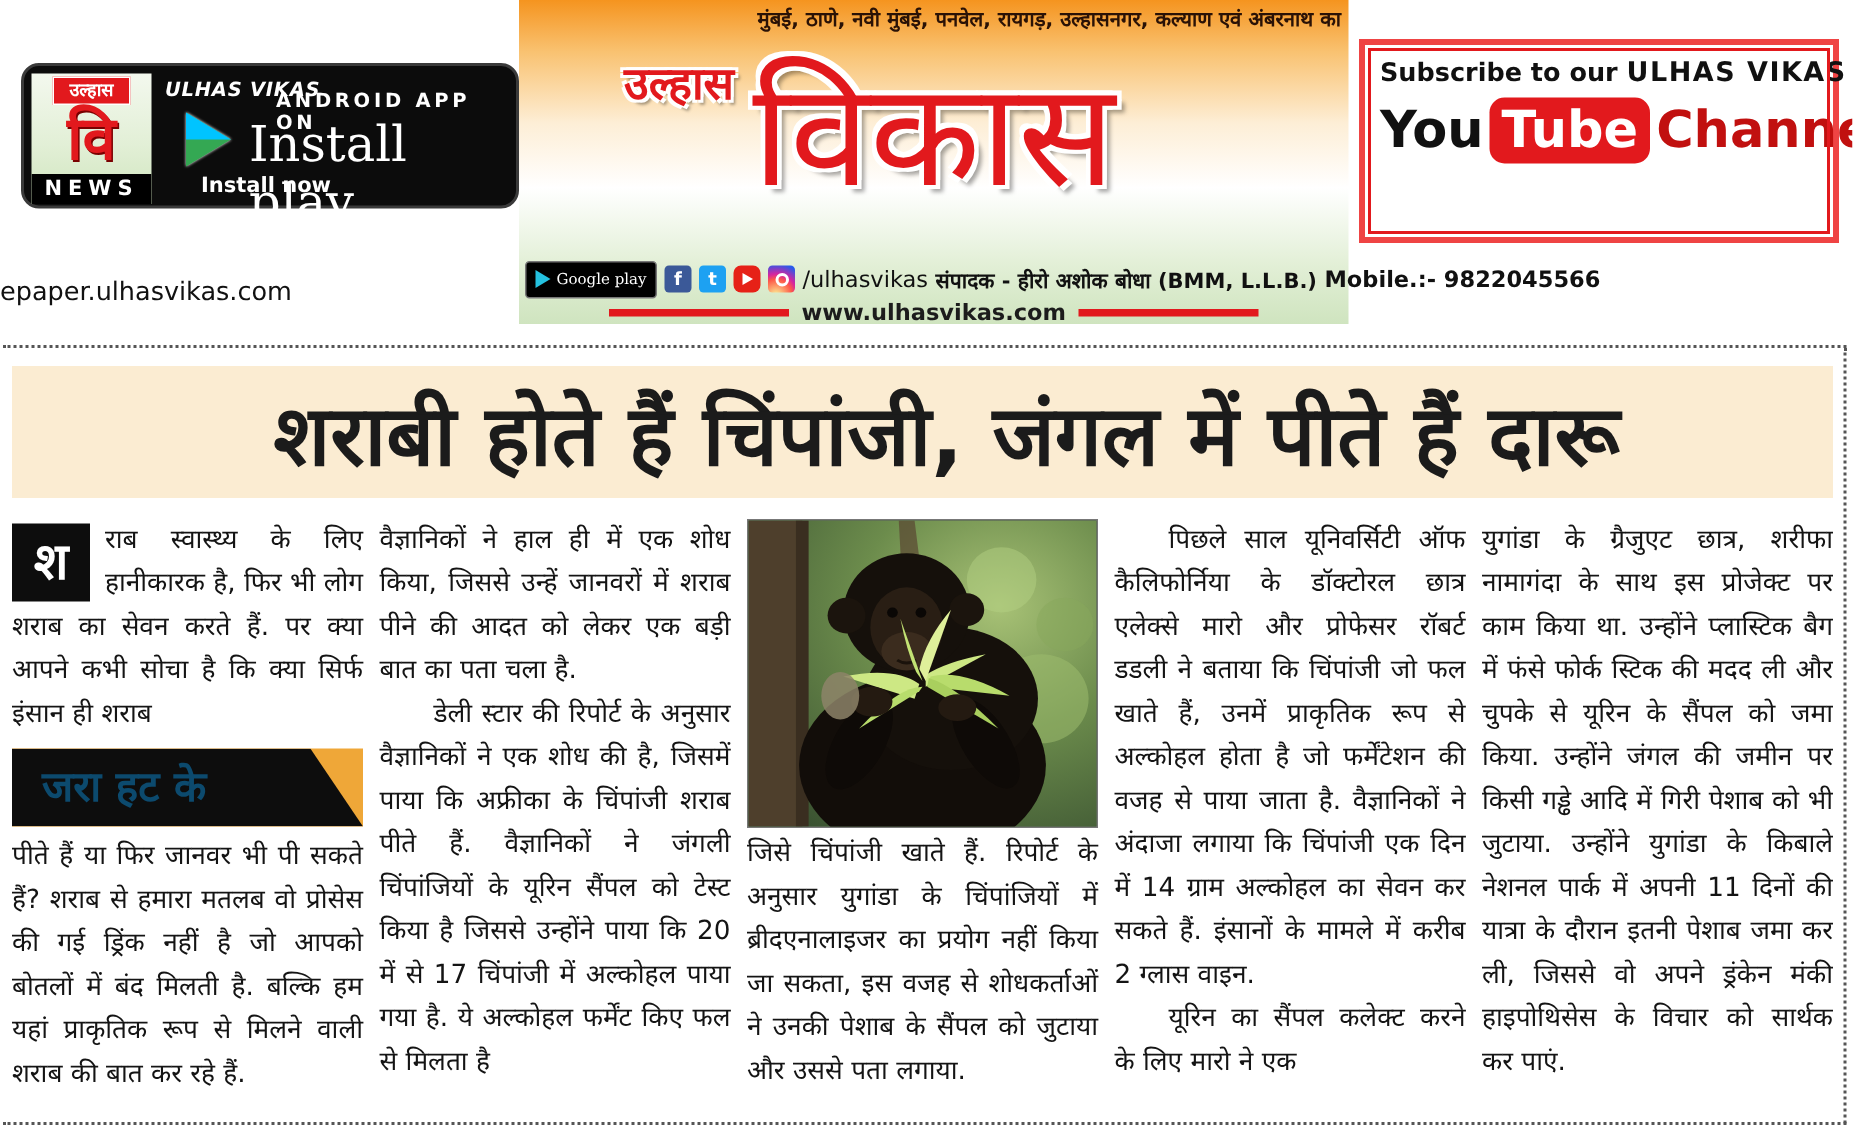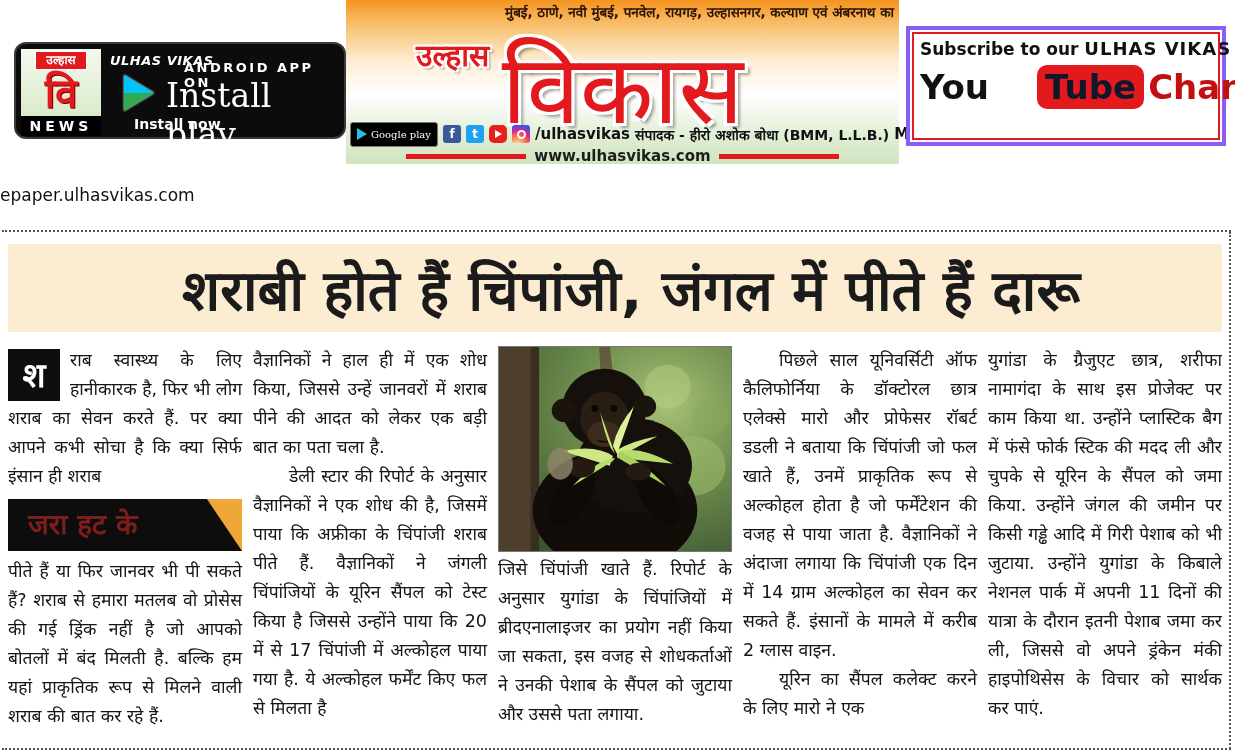--- a/index.html
+++ b/index.html
@@ -19,56 +19,56 @@
   .lb-android { position:absolute; left:168px; top:16px; color:#fff; font-size:13px; font-weight:bold; letter-spacing:2.5px; }
   .lb-tri { position:absolute; left:108px; top:31px;
     width:0; height:0; border-top:18px solid transparent; border-bottom:18px solid transparent; border-left:30px solid #34a853;
     filter:drop-shadow(0 0 1px #fff); }
   .lb-tri:before { content:""; position:absolute; left:-30px; top:-18px; width:0; height:0;
     border-top:18px solid transparent; border-bottom:0 solid transparent; border-left:30px solid #00c4ff; }
   .lb-google { position:absolute; left:150px; top:32px; color:#fff; font-size:33px; font-family:"DejaVu Serif", serif; }
   .lb-google .play { font-weight:normal; }
   .lb-install { position:absolute; left:118px; top:72px; color:#fff; font-size:14px; font-weight:bold; }
 
-  .masthead { position:absolute; left:346px; top:0; width:553px; height:164px;
+  .masthead { position:absolute; left:346px; top:0; width:553px; height:216px;
     background:linear-gradient(180deg,#f5941f 0%,#f9c271 16%,#fdeed6 38%,#ffffff 58%,#e2efd6 82%,#cfe4bf 100%); }
   .mh-region { position:absolute; top:3px; right:5px; font-size:13.5px; font-weight:bold; color:#2a1206; }
   .mh-tagline { position:absolute; top:21px; right:12px; font-size:26px; font-weight:bold; color:#140a03; }
   .mh-title-small { position:absolute; top:34px; left:70px; font-size:30px; font-weight:bold; color:#e2191d;
     text-shadow:-2px -2px 0 #fff,2px -2px 0 #fff,-2px 2px 0 #fff,2px 2px 0 #fff,3px 3px 2px rgba(0,0,0,.35); }
   .mh-title-large { position:absolute; top:40px; left:0; width:100%; text-align:center; font-size:96px; line-height:100px;
     font-weight:normal; color:#e2191d;
     text-shadow:-3px -3px 0 #fff,3px -3px 0 #fff,-3px 3px 0 #fff,3px 3px 0 #fff,5px 5px 3px rgba(0,0,0,.35); }
   .mh-bottom { position:absolute; left:4px; right:4px; bottom:17px; height:26px; display:flex; align-items:center; gap:5px; }
   .mini-play { width:88px; height:25px; background:#000; border:1px solid #777; border-radius:3px; color:#fff;
     display:flex; align-items:center; justify-content:center; gap:4px; font-size:10px; font-family:"DejaVu Serif", serif; flex:none; }
   .mini-tri { width:0; height:0; border-top:6px solid transparent; border-bottom:6px solid transparent; border-left:10px solid #24c1e0; }
   .soc { width:18px; height:18px; border-radius:3px; color:#fff; font-size:12px; font-weight:bold;
     display:flex; align-items:center; justify-content:center; flex:none; }
   .soc-fb { background:#3b5998; }
   .soc-tw { background:#1da1f2; }
   .soc-yt { background:#e62117; border-radius:5px; }
   .soc-yt .t { width:0; height:0; border-top:4px solid transparent; border-bottom:4px solid transparent; border-left:7px solid #fff; }
   .soc-ig { background:radial-gradient(circle at 30% 110%,#fdf497 0%,#fd5949 45%,#d6249f 60%,#285aeb 90%); }
   .soc-ig .c { width:9px; height:9px; border:2px solid #fff; border-radius:50%; }
-  .mh-handle { font-size:15px; font-weight:bold; color:#111; white-space:nowrap; }
+  .mh-handle { font-size:15px; font-weight:normal; color:#111; white-space:nowrap; }
   .mh-editor { font-size:14px; font-weight:bold; color:#111; white-space:nowrap; }
   .mh-mobile { margin-left:auto; font-size:15px; font-weight:bold; color:#111; white-space:nowrap;text-align:center; }
   .mh-site { position:absolute; left:0; right:0; bottom:0; height:16px; display:flex; align-items:center; justify-content:center; gap:8px;
     font-size:15px; font-weight:bold; color:#1c1c1c; }
   .site-bar { height:5px; width:120px; background:#e2191d; flex:none; }
 
-  .right-badge { position:absolute; left:906px; top:26px; width:320px; height:120px;
-    background:#fff; border:4px solid #8b5cf6; outline:2px solid #e2191d; outline-offset:-8px; display:flex; }
+  .right-badge { position:absolute; left:906px; top:26px; width:320px; height:136px;
+    background:#fff; border:4px solid #ef4444; outline:2px solid #e2191d; outline-offset:-8px; display:flex; }
   .rb-main { flex:1; padding:8px 4px 4px 10px; }
   .rb-line1 { font-size:17px; font-weight:bold; color:#111; white-space:nowrap; }
   .rb-line1 .uv { font-size:18px; letter-spacing:1px; }
   .rb-line2 { margin-top:6px; display:flex; align-items:center; gap:4px; }
   .rb-you { font-size:34px; font-weight:bold; color:#111; }
-  .rb-tube { font-size:34px; font-weight:bold; color:#0f172a; background:#e2191d; border-radius:10px; padding:0 8px; line-height:44px;margin-left:44px; }
+  .rb-tube { font-size:34px; font-weight:bold; color:#ffffff; background:#e2191d; border-radius:10px; padding:0 8px; line-height:44px; }
   .rb-channel { font-size:34px; font-weight:bold; color:#c1100f; }
 
   .epaper-info { position:absolute; top:185px; left:0; width:100%; text-align:left; color:#111; }
   .ep-url { font-size:17px; line-height:21px; }
   .ep-date { font-size:17px; line-height:21px; }
 
   .dotted-top { position:absolute; top:230px; left:2px; width:1229px; border-top:2px dotted #555; }
   .dotted-right { position:absolute; top:232px; left:1229px; height:517px; border-left:2px dotted #555; }
   .dotted-bottom { position:absolute; top:748px; left:2px; width:1229px; border-top:2px dotted #555; }
 
@@ -79,21 +79,21 @@
 
   
   .body-cols { position:absolute; top:346px; left:8px; width:1214px; height:403px; display:flex; gap:11px; overflow:hidden; }
   .col { flex:1 1 0; min-width:0; font-size:17.5px; line-height:29px; text-align:justify; color:#141414; }
   .col p { margin:0; }
   .indent { text-indent:36px; }
   .dropcap { float:left; width:52px; height:52px; background:#0d0d0d; color:#fff; font-size:34px; font-weight:bold;
     display:flex; align-items:center; justify-content:center; margin:3px 10px 2px 0; }
   .banner { position:relative; height:52px; margin:8px 0 6px 0; background:#efa738; overflow:hidden; }
   .banner-black { position:absolute; inset:0; background:#0d0d0d; clip-path:polygon(0 0,85% 0,100% 100%,0 100%); }
-  .banner-text { position:relative; z-index:2; color:#7f1d1d; font-size:28px; font-weight:bold; line-height:52px; padding-left:20px; }
+  .banner-text { position:relative; z-index:2; color:#0c4a6e; font-size:28px; font-weight:bold; line-height:52px; padding-left:20px; }
   .photo { width:100%; height:206px; border:1px solid #777; background:#44603a; margin-bottom:3px; }
   .photo svg { display:block; width:100%; height:100%; }
 </style>
 </head>
 <body>
 
 <div class="page">
 
   <div class="left-badge">
     <div class="left-logo">

